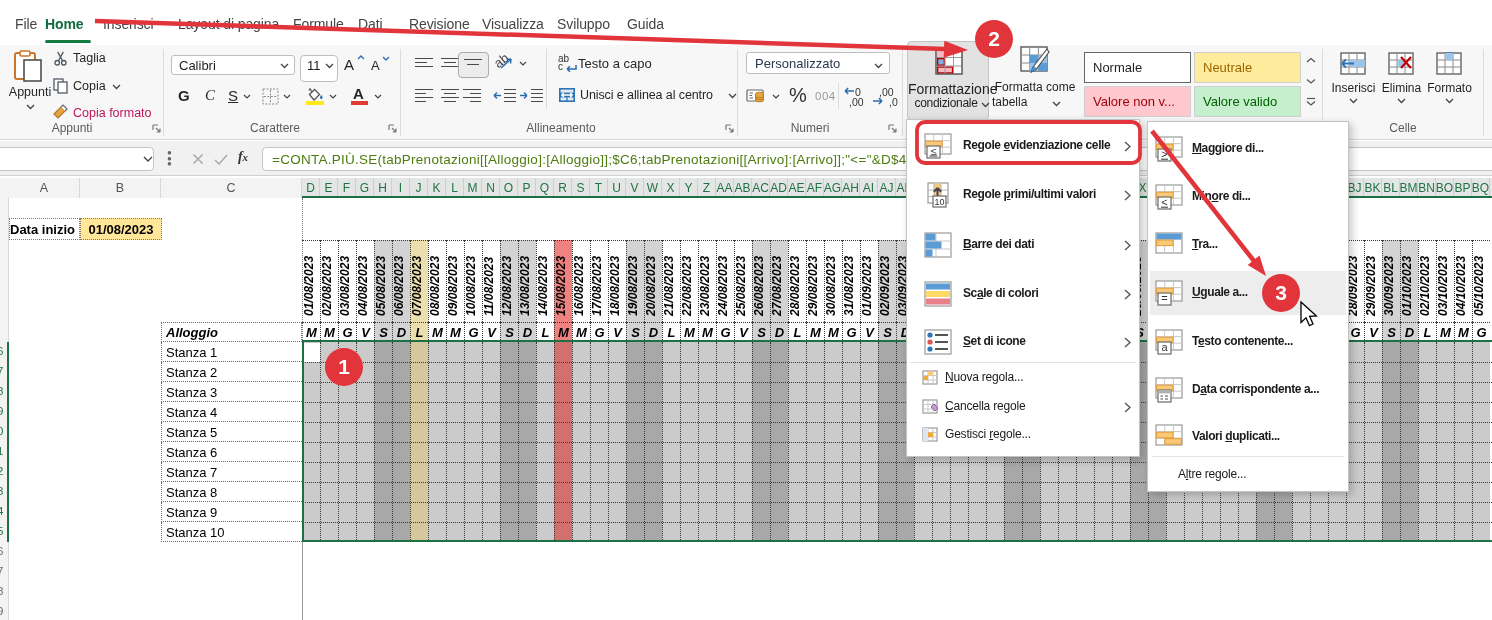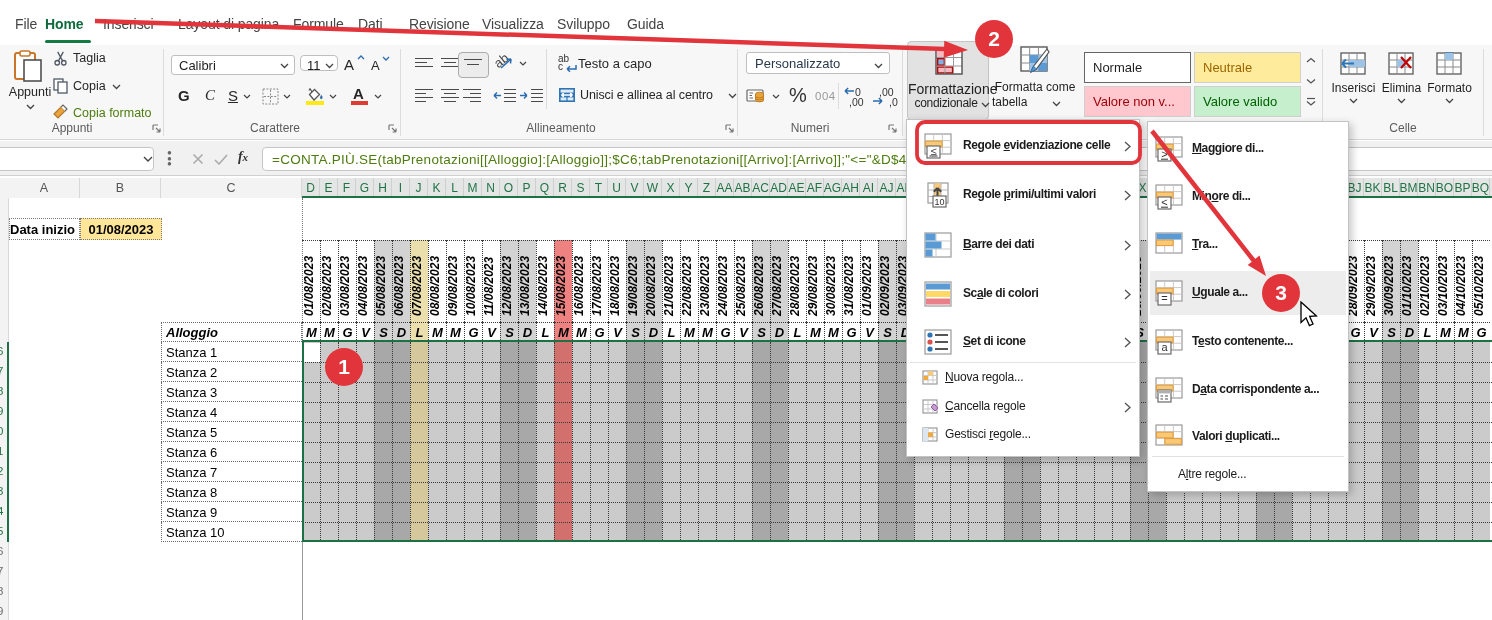--- a/index.html
+++ b/index.html
@@ -80,28 +80,28 @@
 <rect x="5" y="4" width="9" height="11" fill="#fff" stroke="#505a66" stroke-width="1.3"></rect>
       </svg>
 <div class="ab" style="left:73px;top:34px;font-size:12.5px;color:#262626;">Copia</div>
 <svg class="ab" width="9" height="6" viewBox="0 0 9 6" style="left:112px;top:39px;">
         <path d="M1 1 L4.5 4.5 L8 1" stroke="#444" stroke-width="1.3" fill="none"></path>
       </svg>
 <svg class="ab" width="16" height="16" viewBox="0 0 16 16" style="left:52px;top:59px;">
 <path d="M2 10 L9 3 L13 7 L6 14 Z" fill="#e8a33d" stroke="#b5762a" stroke-width="1.2"></path>
 <path d="M9 3 L11 1 L15 5 L13 7" fill="#fff" stroke="#666" stroke-width="1.2"></path>
       </svg>
-<div class="ab" style="left:73px;top:61px;font-size:12.5px;color:#4d7c0f;">Copia formato</div>
+<div class="ab" style="left:73px;top:61px;font-size:12.5px;color:#be185d;">Copia formato</div>
 <div class="ab" style="left:171px;top:10px;width:124px;height:20px;background:#fff;border:1px solid #bfbfbf;border-radius:3px;">
 <div class="ab" style="left:7px;top:2px;font-size:13px;color:#1f1f1f;">Calibri</div>
 <svg class="ab" width="9" height="6" viewBox="0 0 9 6" style="left:108px;top:7px;">
           <path d="M1 1 L4.5 4.5 L8 1" stroke="#444" stroke-width="1.3" fill="none"></path>
         </svg>
       </div>
-<div class="ab" style="left:300px;top:10px;width:38px;height:16px;background:#fff;border:1px solid #bfbfbf;border-radius:4px;">
+<div class="ab" style="left:300px;top:10px;width:38px;height:27px;background:#fff;border:1px solid #bfbfbf;border-radius:4px;">
 <div class="ab" style="left:6px;top:2px;font-size:13px;color:#1f1f1f;">11</div>
 <svg class="ab" width="9" height="6" viewBox="0 0 9 6" style="left:24px;top:7px;">
           <path d="M1 1 L4.5 4.5 L8 1" stroke="#444" stroke-width="1.3" fill="none"></path>
         </svg>
       </div>
 <div class="ab" style="left:344px;top:11px;font-size:15px;color:#262626;">A</div>
 <svg class="ab" width="8" height="5" viewBox="0 0 8 5" style="left:357px;top:10px;">
         <path d="M1 4 L4 1 L7 4" stroke="#2b6cb0" stroke-width="1.3" fill="none"></path>
       </svg>
 <div class="ab" style="left:371px;top:13px;font-size:13px;color:#262626;">A</div>

